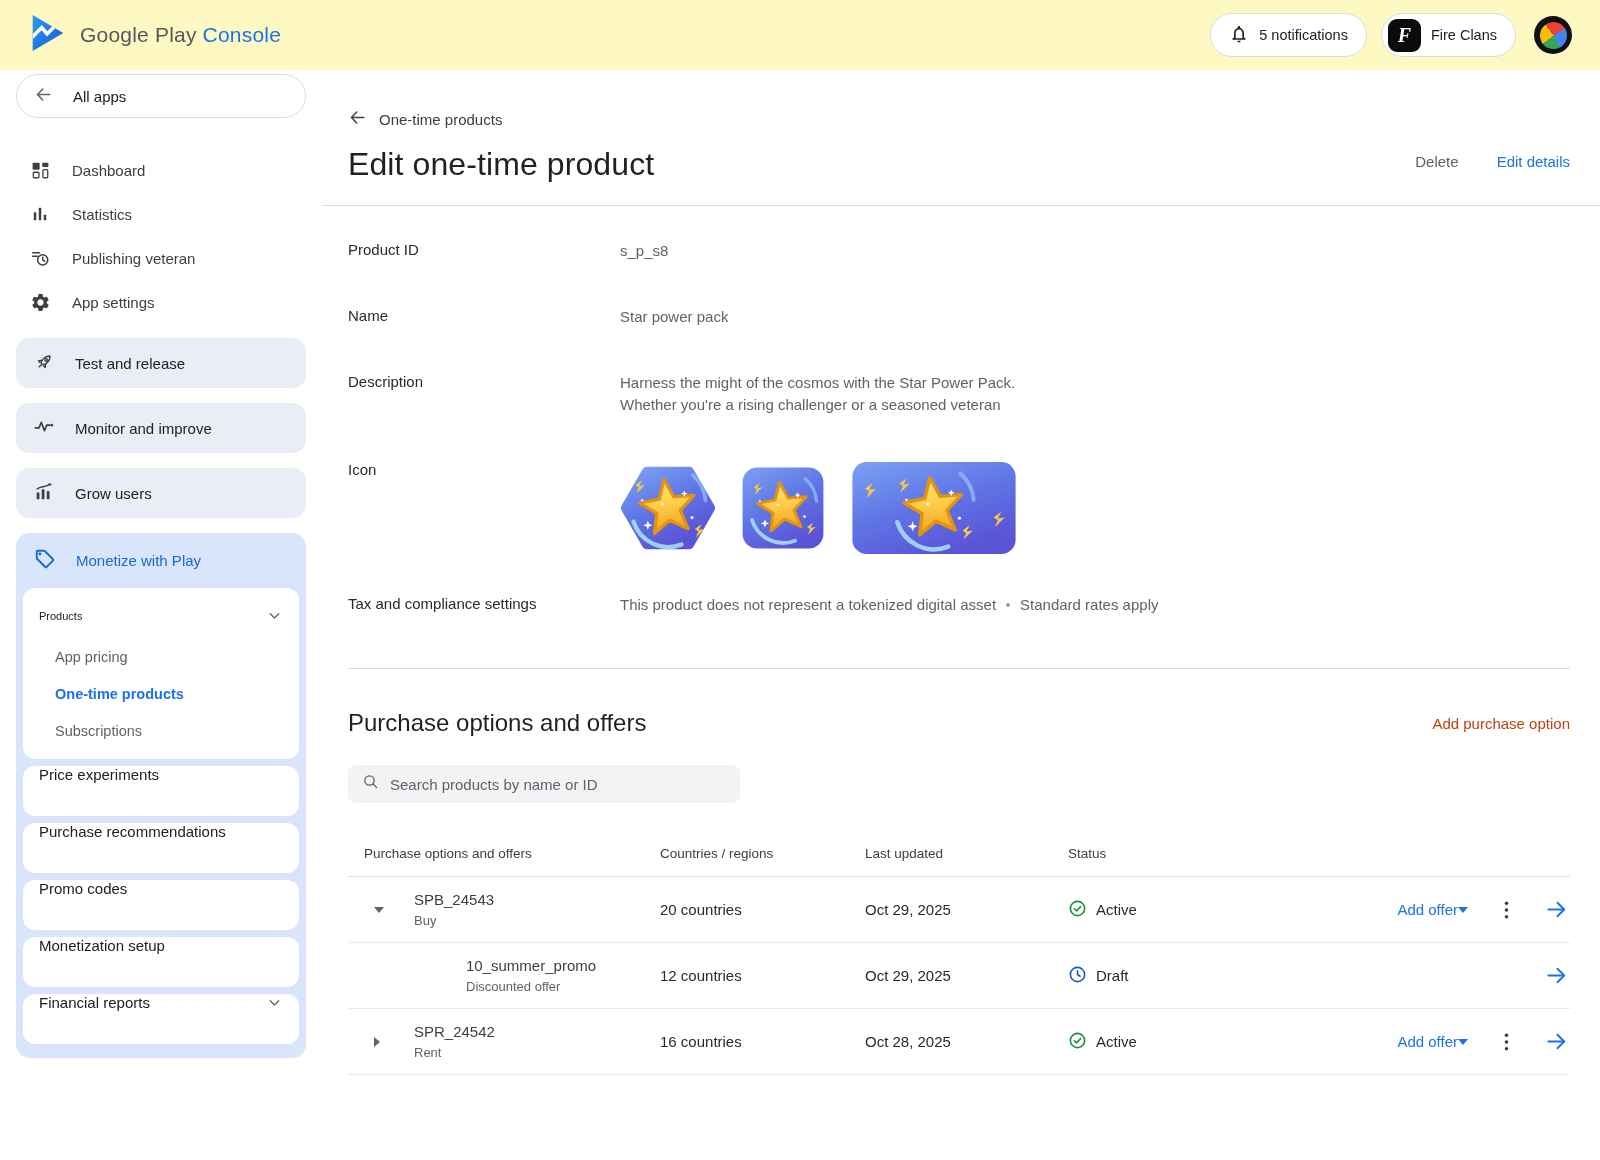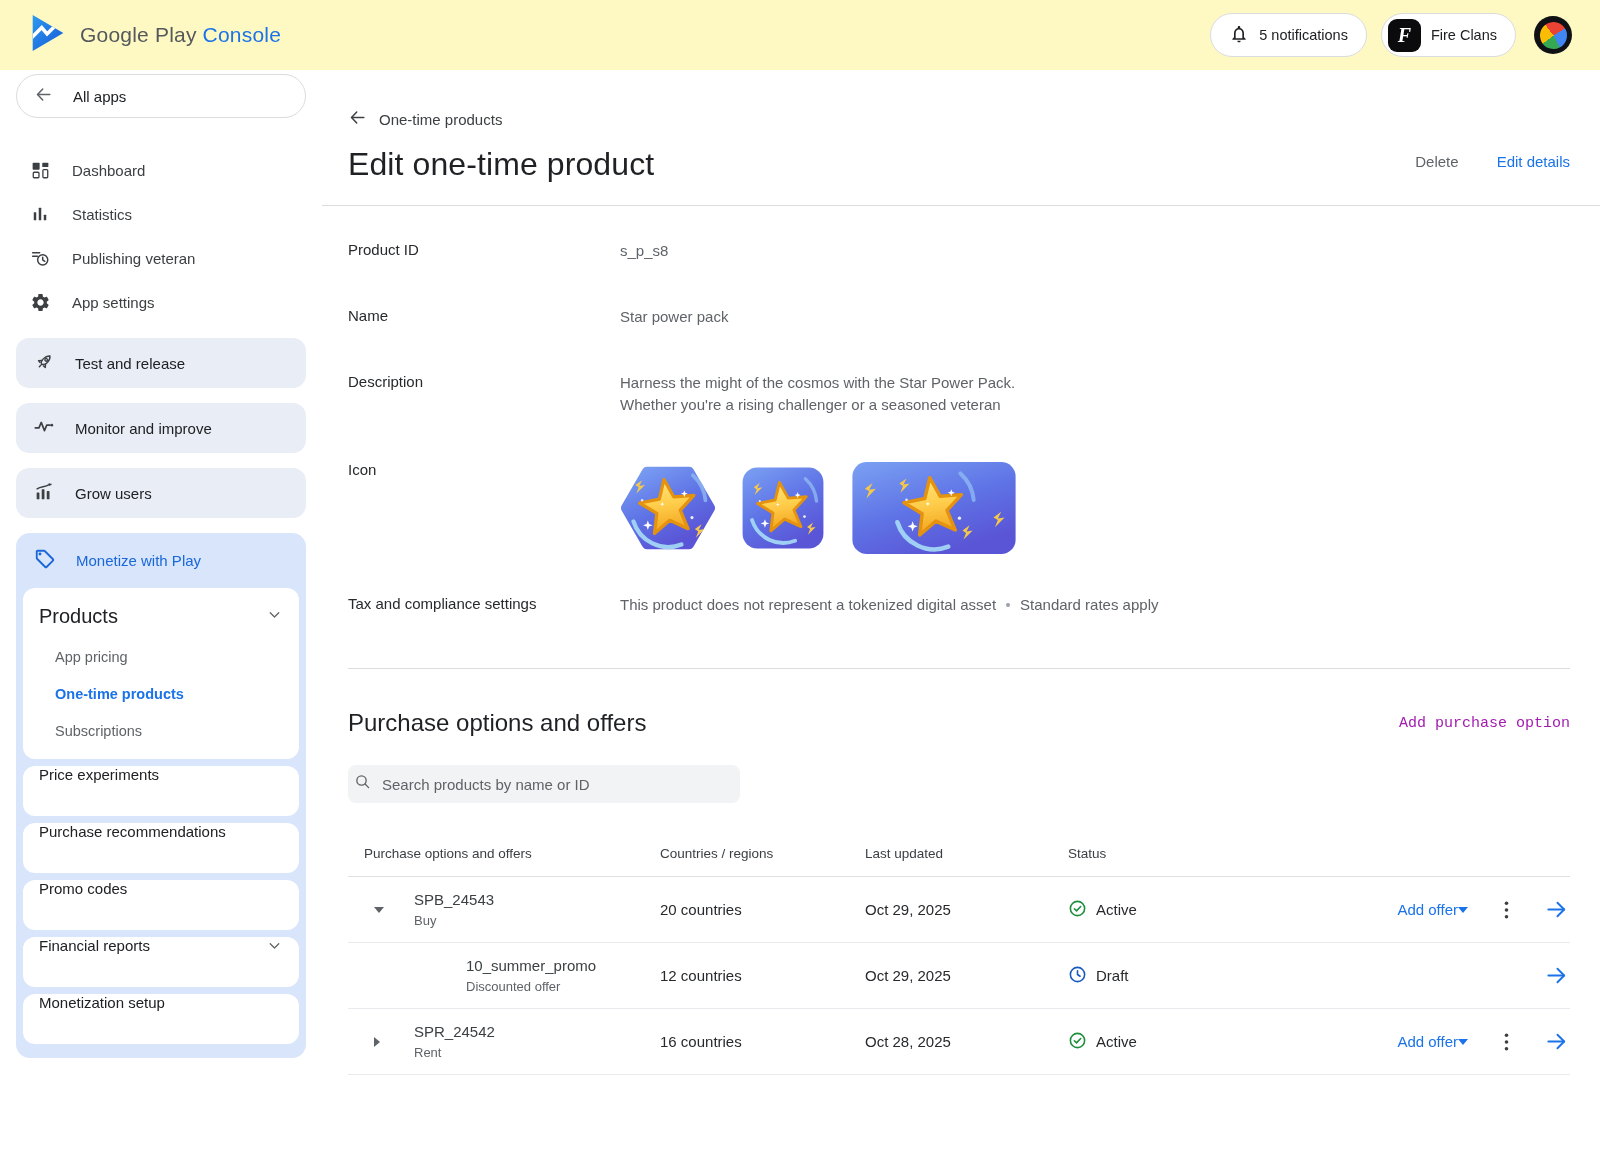--- a/index.html
+++ b/index.html
@@ -38,21 +38,21 @@
   .nav-item .nicon { width:24px; display:flex; justify-content:center; }
   .nav-gap { height:14px; }
   .pill-card { background:#e9eef6; border-radius:13px; height:50px; display:flex; align-items:center;
     gap:20px; padding:0 17px; margin-bottom:15px; font-size:15px; color:#202124; cursor:pointer; }
   .monetize { background:#d8e5fb; border-radius:14px; padding:0 7px 7px; }
   .monetize-header { height:55px; display:flex; align-items:center; gap:20px; padding:0 11px;
     color:#1a67d8; font-size:15px; font-weight:500; cursor:pointer; }
   .white-card { background:#fff; border-radius:12px; margin-bottom:7px; }
   .products-card { padding:6px 16px 10px; }
   .products-head { height:44px; display:flex; align-items:center; justify-content:space-between;
-    font-size:20px; color:#202124; cursor:pointer; }
+    font-size:11px; color:#202124; cursor:pointer; }
   .sub-item { height:37px; display:flex; align-items:center; padding-left:16px; font-size:14.5px;
     color:#5f6368; cursor:pointer; border-radius:8px; }
   .sub-item.selected { color:#1a73e8; font-weight:bold; }
   .mcard { height:50px; display:flex; align-items:flex-start; justify-content:space-between;
     padding:0 16px; font-size:15px; color:#202124; cursor:pointer; }
 
   
   .main { flex:1; min-width:0; }
   .main-header { padding:0 30px 0 26px; }
   .breadcrumb { margin-top:38px; display:flex; align-items:center; gap:12px; font-size:15px; color:#3c4043; }
@@ -69,23 +69,23 @@
   .frow .flabel { width:272px; flex:0 0 272px; font-size:15px; color:#27292c; padding-top:1px; }
   .frow .fvalue { font-size:15px; color:#5f6368; line-height:22px; }
   .icon-row-imgs { display:flex; align-items:center; gap:24px; }
   .dot-sep { display:inline-block; width:4px; height:4px; border-radius:50%; background:#9aa0a6;
     margin:0 10px 2px; vertical-align:middle; }
   .sec-divider { border-bottom:1px solid #dadce0; margin:4px 30px 0 26px; }
 
   .purchase { padding:40px 30px 0 26px; }
   .purchase-head { display:flex; align-items:center; justify-content:space-between; }
   .purchase-title { font-size:24px; font-weight:500; color:#1f2124; }
-  .add-purchase { font-size:15px; color:#a21caf; cursor:pointer;font-family:Liberation Mono, monospace; }
+  .add-purchase { font-size:15px; color:#c2410c; cursor:pointer; }
   .searchbox { margin-top:28px; width:392px; height:38px; background:#f1f3f4; border-radius:8px;
-    display:flex; align-items:center; gap:10px; padding:0 6px; }
+    display:flex; align-items:center; gap:10px; padding:0 14px; }
   .searchbox input { border:none; outline:none; background:transparent; flex:1; font-size:15px;
     color:#202124; font-family:"Liberation Sans", sans-serif; }
   .searchbox input::placeholder { color:#5f6368; }
 
   .ptable { margin-top:28px; }
   .thead { display:flex; align-items:center; height:46px; border-bottom:1px solid #e0e0e0;
     font-size:13.5px; color:#3c4043; }
   .col-name { width:312px; flex:0 0 312px; padding-left:16px; }
   .col-countries { width:205px; flex:0 0 205px; }
   .col-updated { width:203px; flex:0 0 203px; }
@@ -307,29 +307,29 @@
       <div class="white-card mcard">
         <span>Price experiments</span>
       </div>
       <div class="white-card mcard">
         <span>Purchase recommendations</span>
       </div>
       <div class="white-card mcard">
         <span>Promo codes</span>
       </div>
       <div class="white-card mcard">
+        <span>Monetization setup</span>
+      </div>
+      <div class="white-card mcard">
         <span>Financial reports</span>
         <span>
           <svg width="17" height="17" viewBox="0 0 24 24" fill="none" stroke="#5f6368" stroke-width="1.8" stroke-linecap="round" stroke-linejoin="round">
             <polyline points="6,9.5 12,15.5 18,9.5"></polyline>
           </svg>
         </span>
-      </div>
-      <div class="white-card mcard">
-        <span>Monetization setup</span>
       </div>
     </div>
   </div>
 
   <div class="main">
     <div class="main-header">
       <div class="breadcrumb">
         <span>
           <svg width="19" height="19" viewBox="0 0 24 24" fill="none" stroke="#3c4043" stroke-width="1.9" stroke-linecap="round" stroke-linejoin="round">
             <line x1="20" y1="12" x2="4.5" y2="12"></line>

